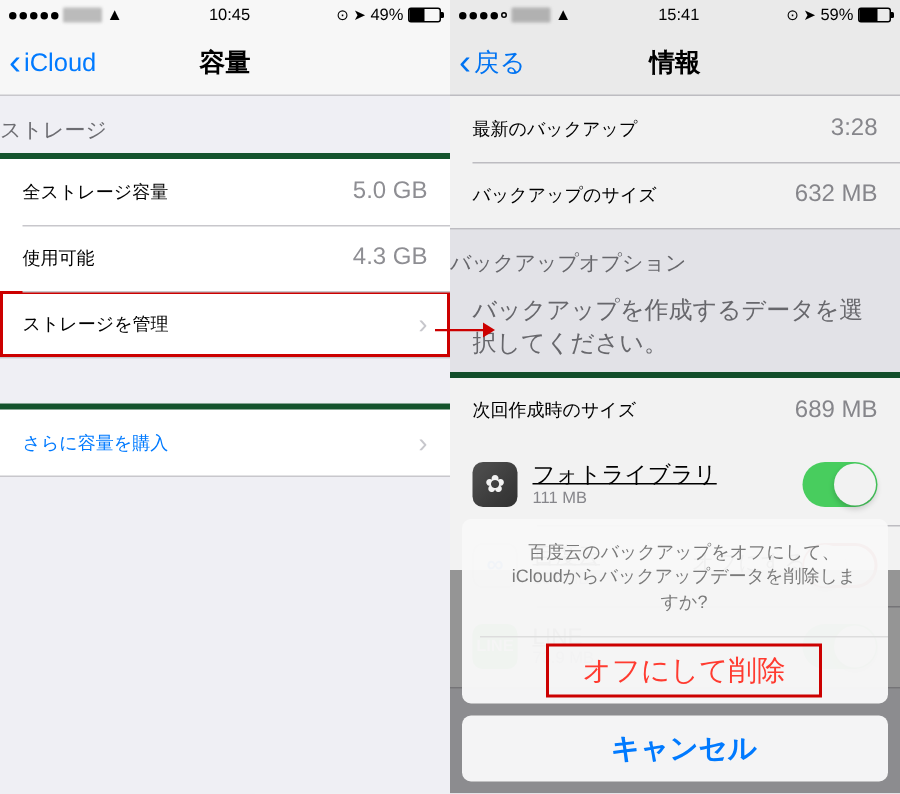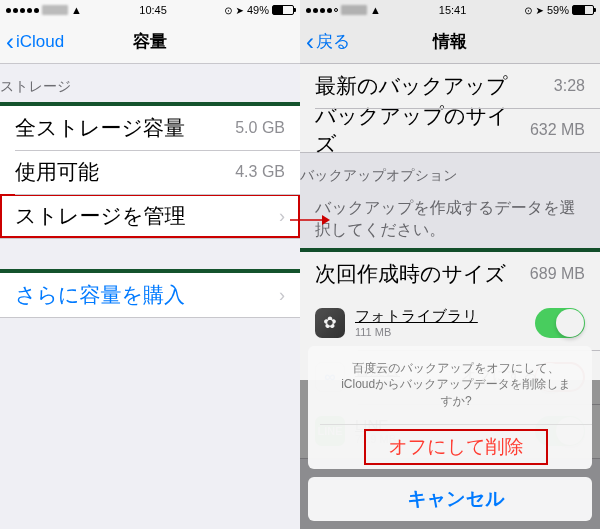--- a/index.html
+++ b/index.html
@@ -23,21 +23,21 @@
 .nav-back { color: #007aff; font-size: 17px; display: flex; align-items: center; padding-left: 6px; cursor: pointer; }
 .nav-chevron { font-size: 24px; font-weight: 300; margin-right: 2px; }
 .nav-title { position: absolute; left: 50%; transform: translateX(-50%); font-size: 17px; font-weight: 600; }
 
 .section-header { font-size: 14px; color: #6d6d72; padding: 14px 0 6px; }
 .section-note { font-size: 16px; color: #6d6d72; padding: 6px 15px 6px; line-height: 1.4; }
 
 .cell-group { background: #fff; border-top: 4px solid #14532d; border-bottom: 1px solid #c8c7cc; }
 .cell { height: 44px; display: flex; align-items: center; padding: 0 15px; justify-content: space-between; position: relative; }
 .cell + .cell::before { content: ''; position: absolute; top: 0; left: 15px; right: 0; height: 1px; background: #c8c7cc; }
-.cell-label { font-size: 21px; color: #000; }
+.cell-label { font-size: 12px; color: #000; }
 .cell-value { font-size: 16px; color: #8e8e93; }
 .cell-link { color: #007aff; }
 .cell-chevron { color: #c7c7cc; font-size: 18px; margin-left: 6px; }
 
 .highlight-red { outline: 2px solid #c00; outline-offset: -2px; }
 
 .red-arrow { position: absolute; top: 210px; left: 290px; color: #c00; z-index: 10; pointer-events: none; }
 
 .app-row { height: 54px; display: flex; align-items: center; padding: 0 15px; position: relative; gap: 10px; }
 .app-row + .app-row::before { content: ''; position: absolute; top: 0; left: 58px; right: 0; height: 1px; background: #c8c7cc; }

